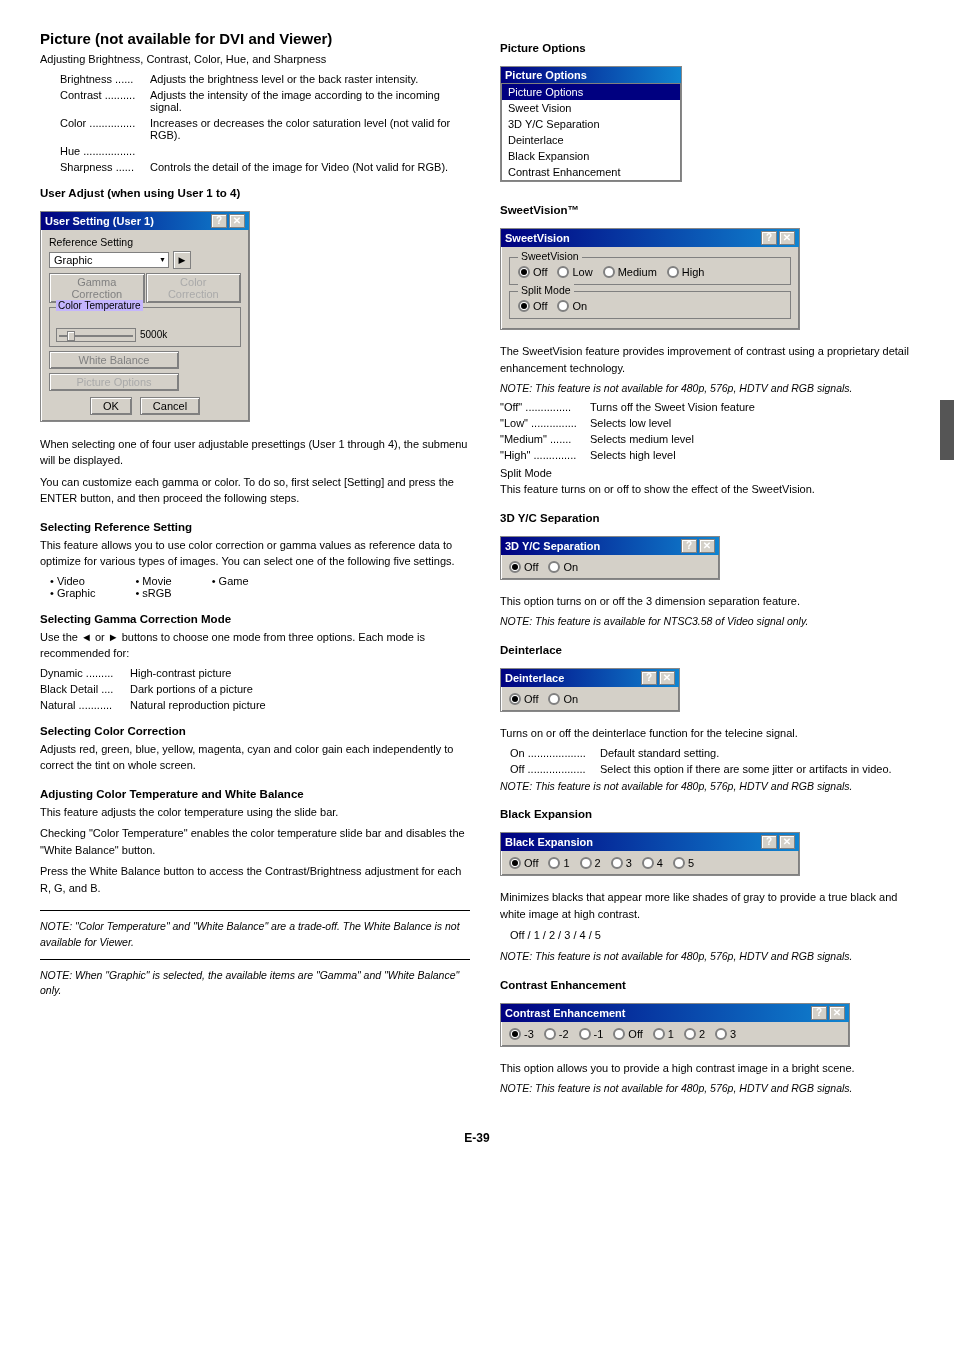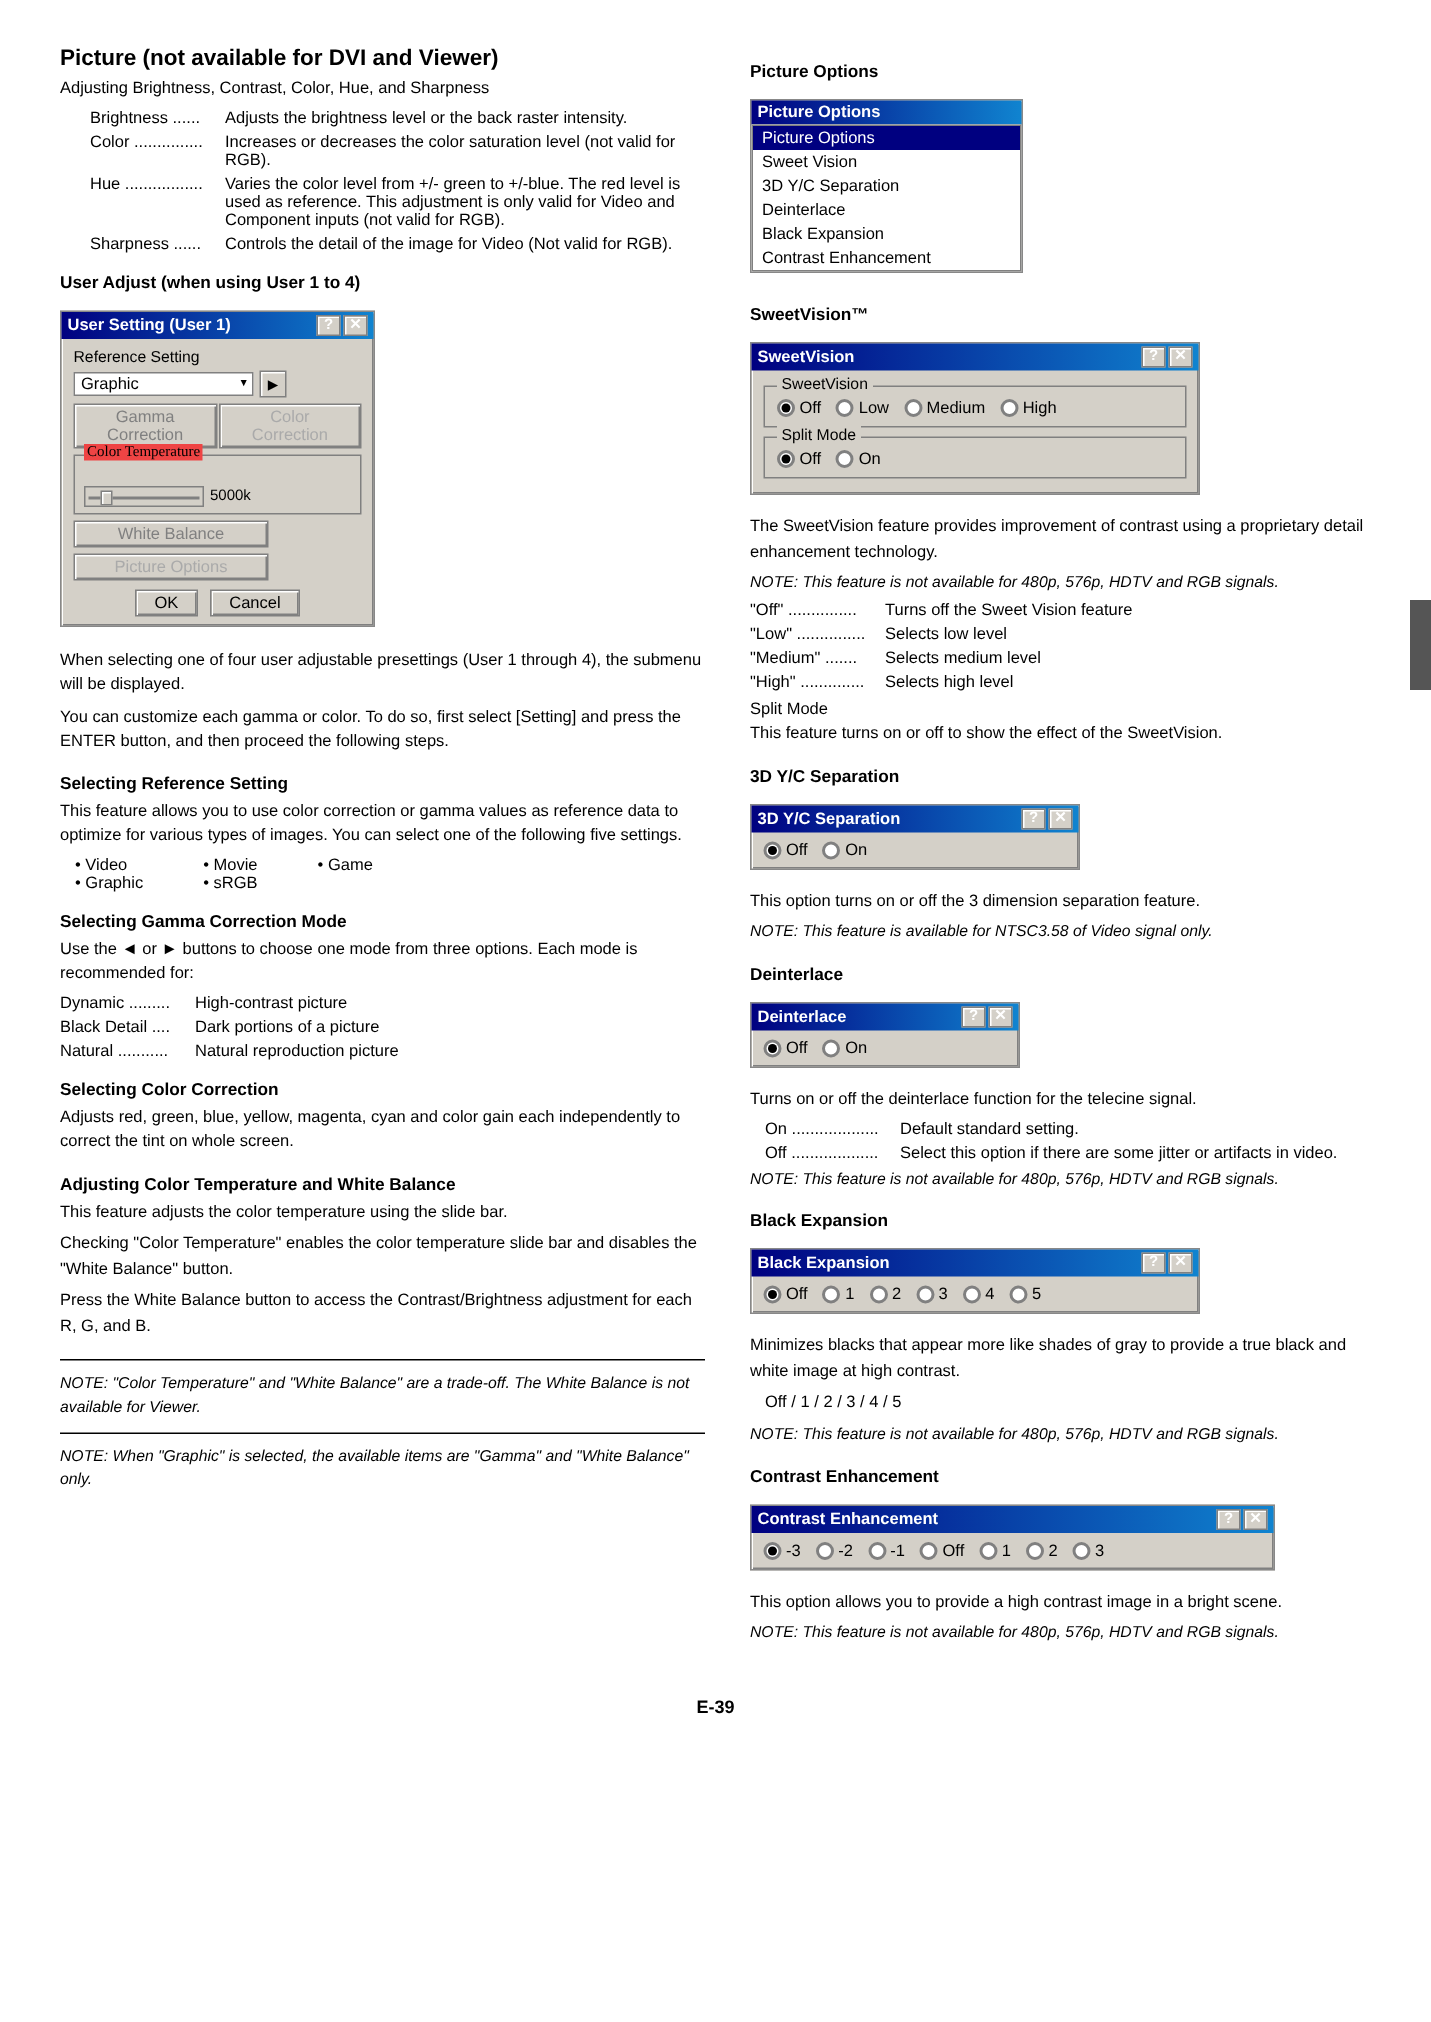--- a/index.html
+++ b/index.html
@@ -252,26 +252,29 @@
       <div class="section">
         <h2>Picture (not available for DVI and Viewer)</h2>
         <p>Adjusting Brightness, Contrast, Color, Hue, and Sharpness</p>
 
         <div class="indent">
           <div class="dl-item">
             <span class="dl-term">Brightness ......</span>
             <span class="dl-def">Adjusts the brightness level or the back raster intensity.</span>
           </div>
           <div class="dl-item">
+            <span class="dl-term">Contrast ..........</span>
+            <span class="dl-def">Adjusts the intensity of the image according to the incoming signal.</span>
+          </div>
+          <div class="dl-item">
             <span class="dl-term">Color ...............</span>
             <span class="dl-def">Increases or decreases the color saturation level (not valid for RGB).</span>
           </div>
           <div class="dl-item">
             <span class="dl-term">Hue .................</span>
-            <span class="dl-def">Varies the color level from +/- green to +/-blue. The red level is used as reference. This adjustment is only valid for Video and Component inputs (not valid for RGB).</span>
           </div>
           <div class="dl-item">
             <span class="dl-term">Sharpness ......</span>
             <span class="dl-def">Controls the detail of the image for Video (Not valid for RGB).</span>
           </div>
         </div>
       </div>
 
       <div class="section">
         <h3>User Adjust (when using User 1 to 4)</h3>
@@ -291,21 +294,21 @@
               <div class="win-dropdown" style="width:120px;align-items:center;">
                 <span>Graphic</span>
               </div>
               <div style="width:18px;height:18px;background:#d4d0c8;border:1px solid #808080;display:flex;align-items:center;justify-content:center;font-size:9px;box-shadow:1px 1px 0 #fff inset;">▶</div>
             </div>
             <div style="display:flex;gap:1px;margin-bottom:4px;">
               <div class="win-disabled-btn" style="width:130px;text-align:center;">Gamma Correction</div>
               <div class="win-disabled-btn" style="width:130px;text-align:center;color:#aaa;">Color Correction</div>
             </div>
             <div style="border:1px solid #808080;padding:4px 6px;position:relative;margin-bottom:4px;">
-              <div style="position:absolute;top:-8px;left:6px;background:#ef4444;padding:0 2px;font-size:10px;font-family:Liberation Serif, serif;">Color Temperature</div>
+              <div style="position:absolute;top:-8px;left:6px;background:#c4b5fd;padding:0 2px;font-size:10px;">Color Temperature</div>
               <div class="win-slider-row" style="margin-top:16px;">
                 <div class="win-slider">
                   <div class="win-slider-track"></div>
                   <div class="win-slider-thumb"></div>
                 </div>
                 <span style="font-size:10px;">5000k</span>
               </div>
             </div>
             <div class="win-disabled-btn" style="width:130px;text-align:center;margin-bottom:4px;">White Balance</div>
             <div class="win-disabled-btn" style="width:130px;text-align:center;color:#aaa;margin-bottom:6px;">Picture Options</div>

